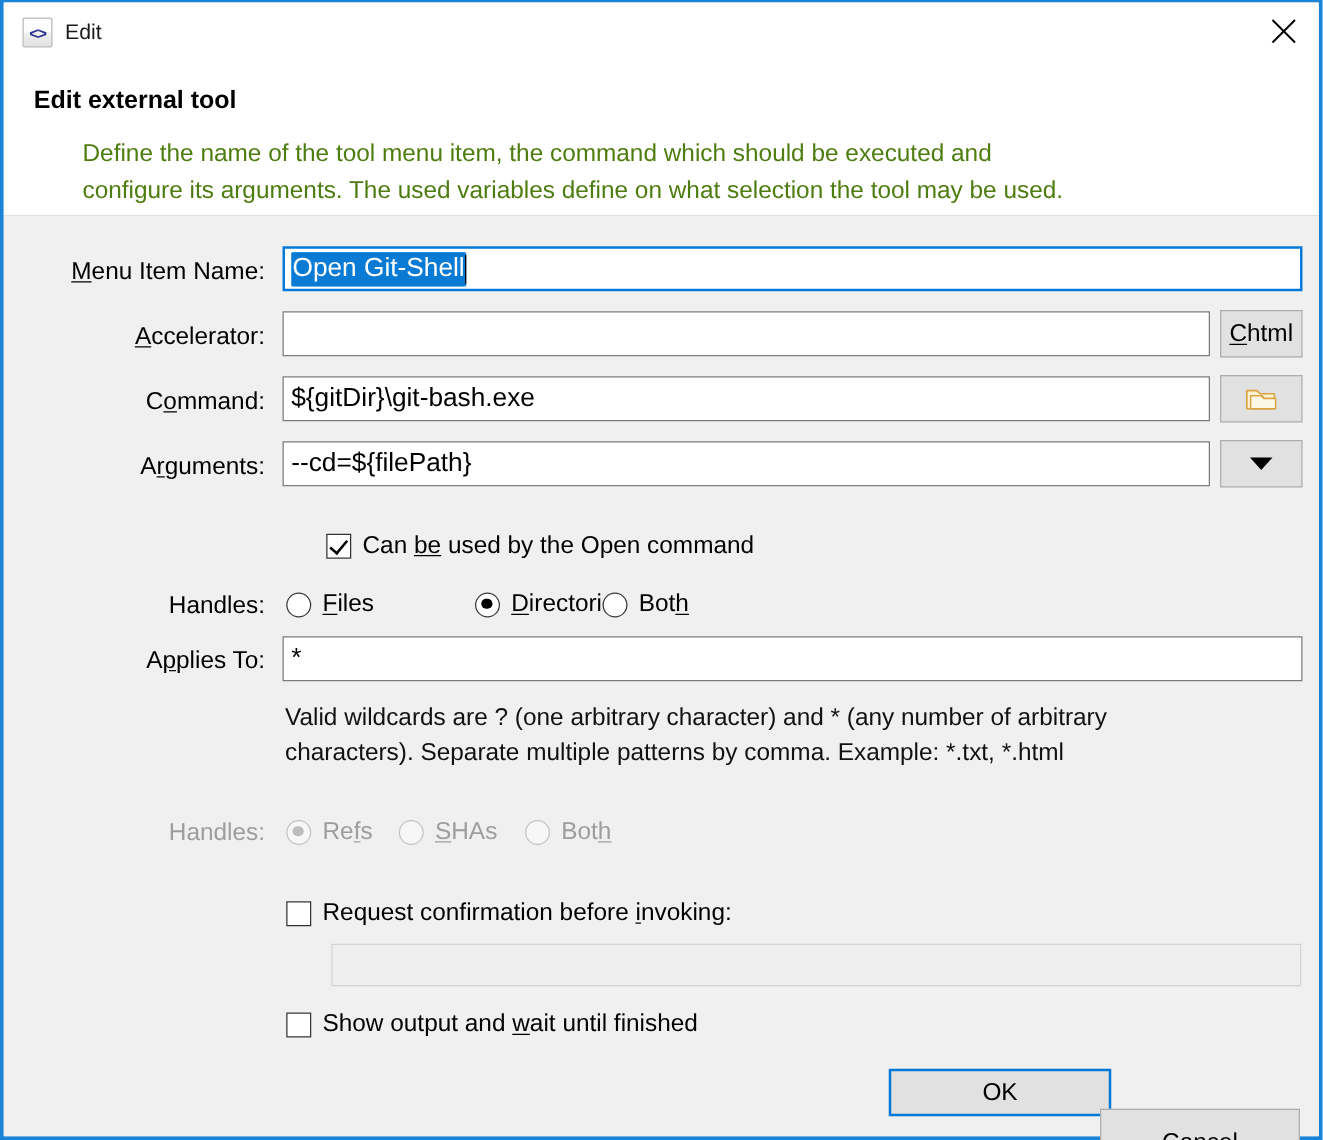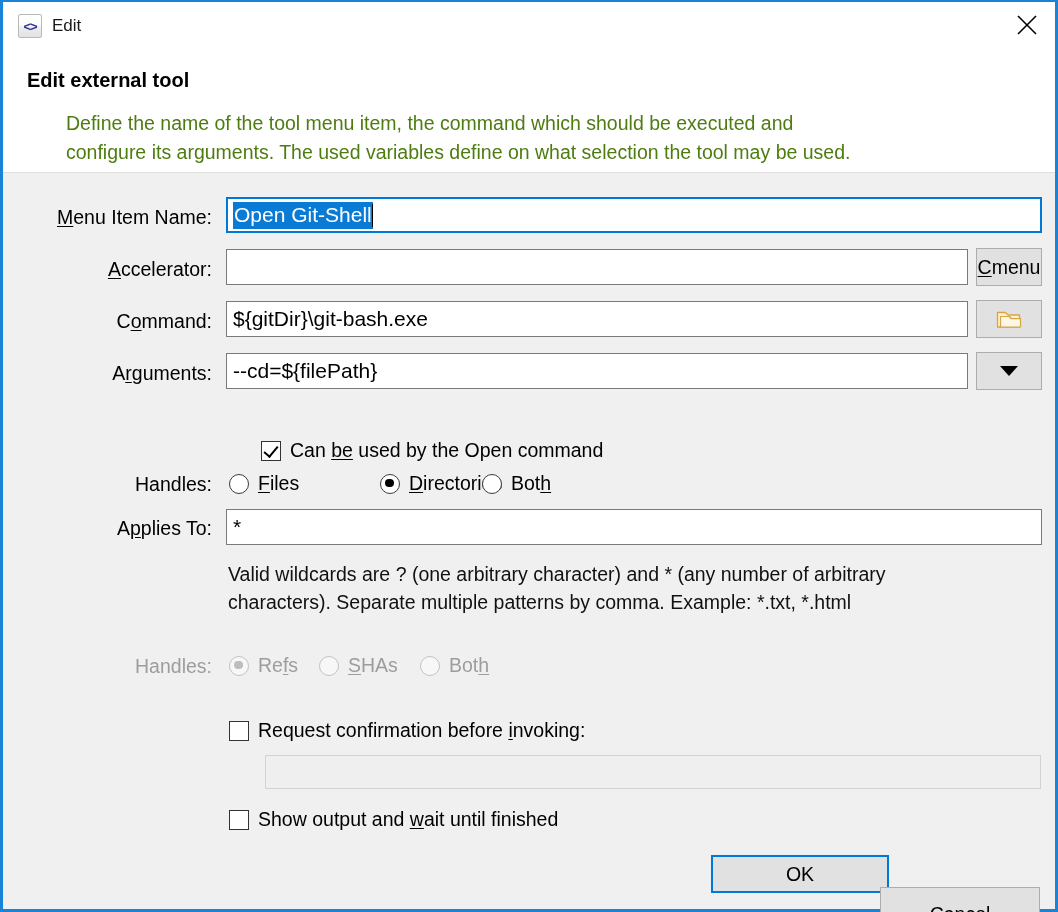--- a/index.html
+++ b/index.html
@@ -259,21 +259,21 @@
         <span class="caret"></span>
       </div>
 
     <div class="lbl" style="left:24px; top:85px; width:185px;"><span></span><span class="mn">A</span><span>ccelerator:</span></div>
     <div class="txt" style="left:223px; top:76px; width:742px; height:36px;">
         <span></span>
       </div>
     <div class="btn" style="left:973px; top:75px; width:66px; height:38px;">
         <span></span>
         <span class="mn">C</span>
-        <span>menu</span>
+        <span>html</span>
       </div>
 
     <div class="lbl" style="left:24px; top:137px; width:185px;"><span>C</span><span class="mn">o</span><span>mmand:</span></div>
     <div class="txt" style="left:223px; top:128px; width:742px; height:36px;">
         <span>${gitDir}\git-bash.exe</span>
       </div>
     <div class="btn" style="left:973px; top:127px; width:66px; height:38px;">
       <svg width="28" height="22" viewBox="0 0 28 22" aria-hidden="true">
         <path d="M2.5 4.5 h8 l2.5 2.5 h11.5 v12 h-22 z" fill="#fdf3d2" stroke="#d9a441" stroke-width="1.3" stroke-linejoin="round"></path>
         <path d="M5.5 8.5 h9 l2.2 2.2 h8.8" fill="none" stroke="#d9a441" stroke-width="1.1"></path>
@@ -282,21 +282,21 @@
     </div>
 
     <div class="lbl" style="left:24px; top:189px; width:185px;"><span>A</span><span class="mn">r</span><span>guments:</span></div>
     <div class="txt" style="left:223px; top:180px; width:742px; height:36px;">
         <span>--cd=${filePath}</span>
       </div>
     <div class="btn" style="left:973px; top:179px; width:66px; height:38px;">
       <span class="arrow-down"></span>
     </div>
 
-    <div class="row" style="left:226px; top:266px;padding-left:32px;">
+    <div class="row" style="left:226px; top:252px;padding-left:32px;">
       <span class="cbox checked"></span>
       <span class="cb-label"><span>Can </span><span class="mn">be</span><span> used by the Open command</span></span>
     </div>
 
     <div class="lbl" style="left:24px; top:300px; width:185px;">Handles:</div>
     <div class="row" style="left:226px; top:299px;">
       <span class="radio"></span>
       <span class="cb-label"><span></span><span class="mn">F</span><span>iles</span></span>
     </div>
     <div class="row" style="left:377px; top:299px;">

